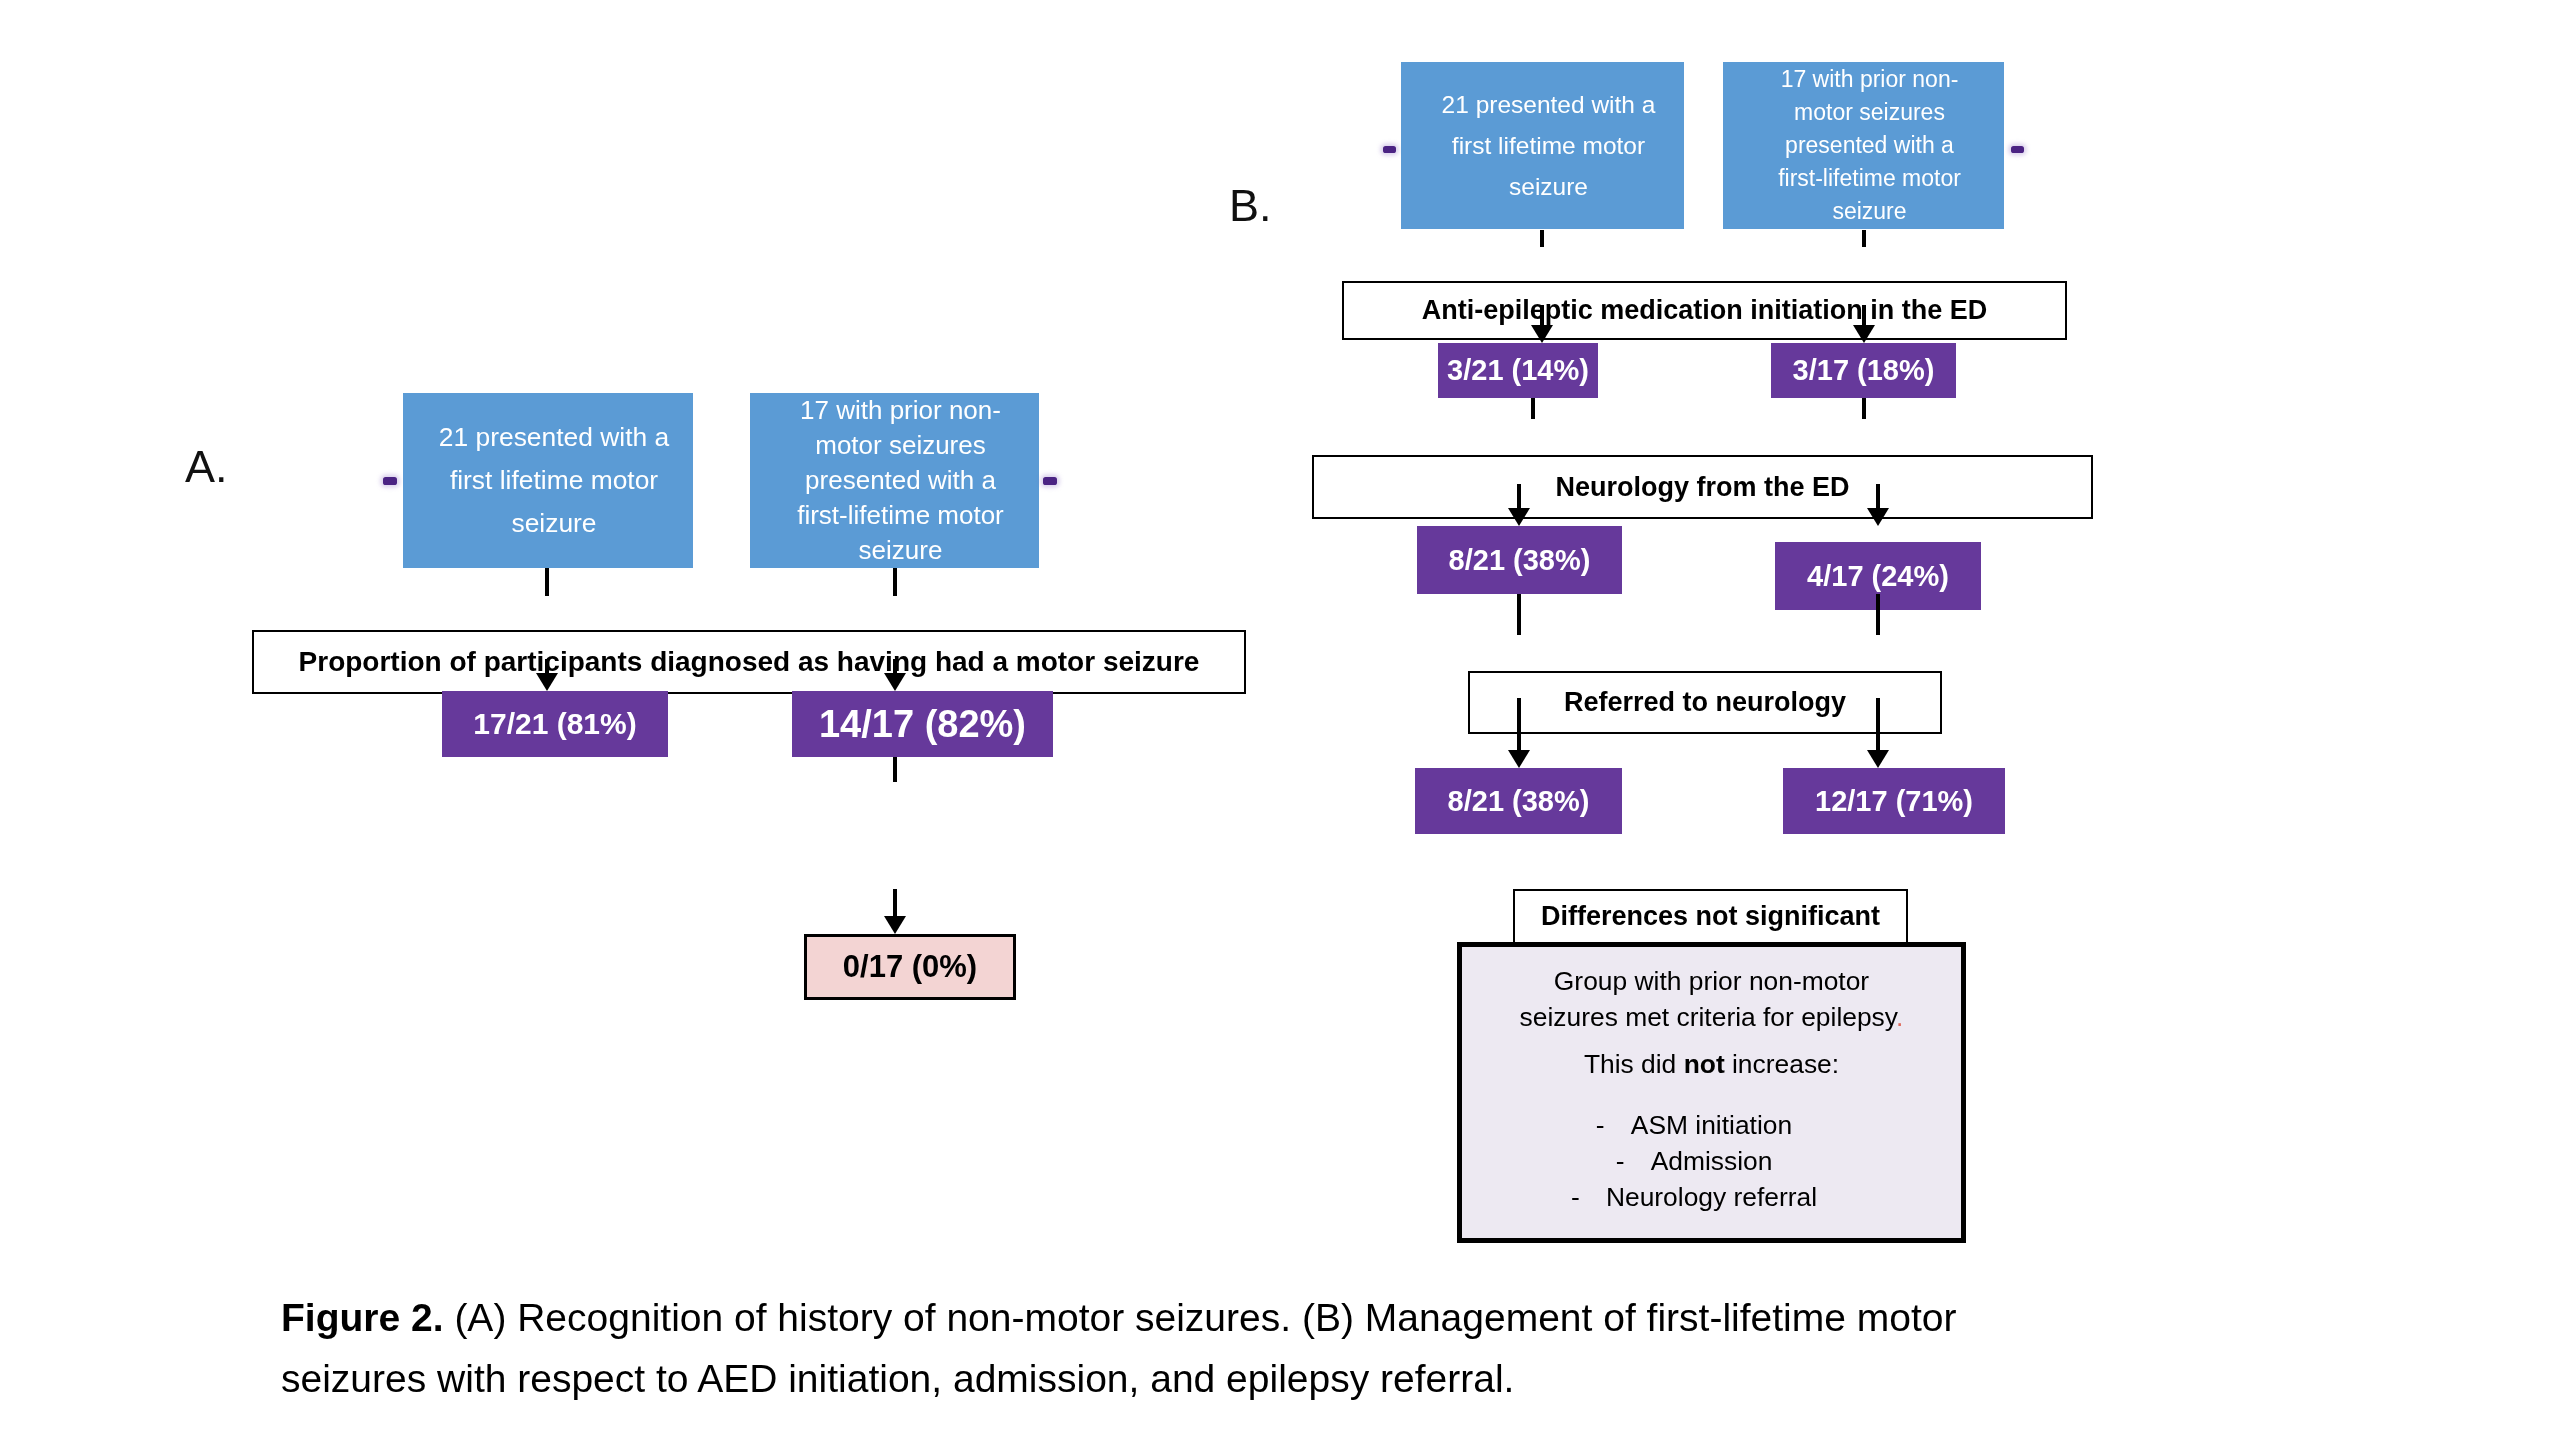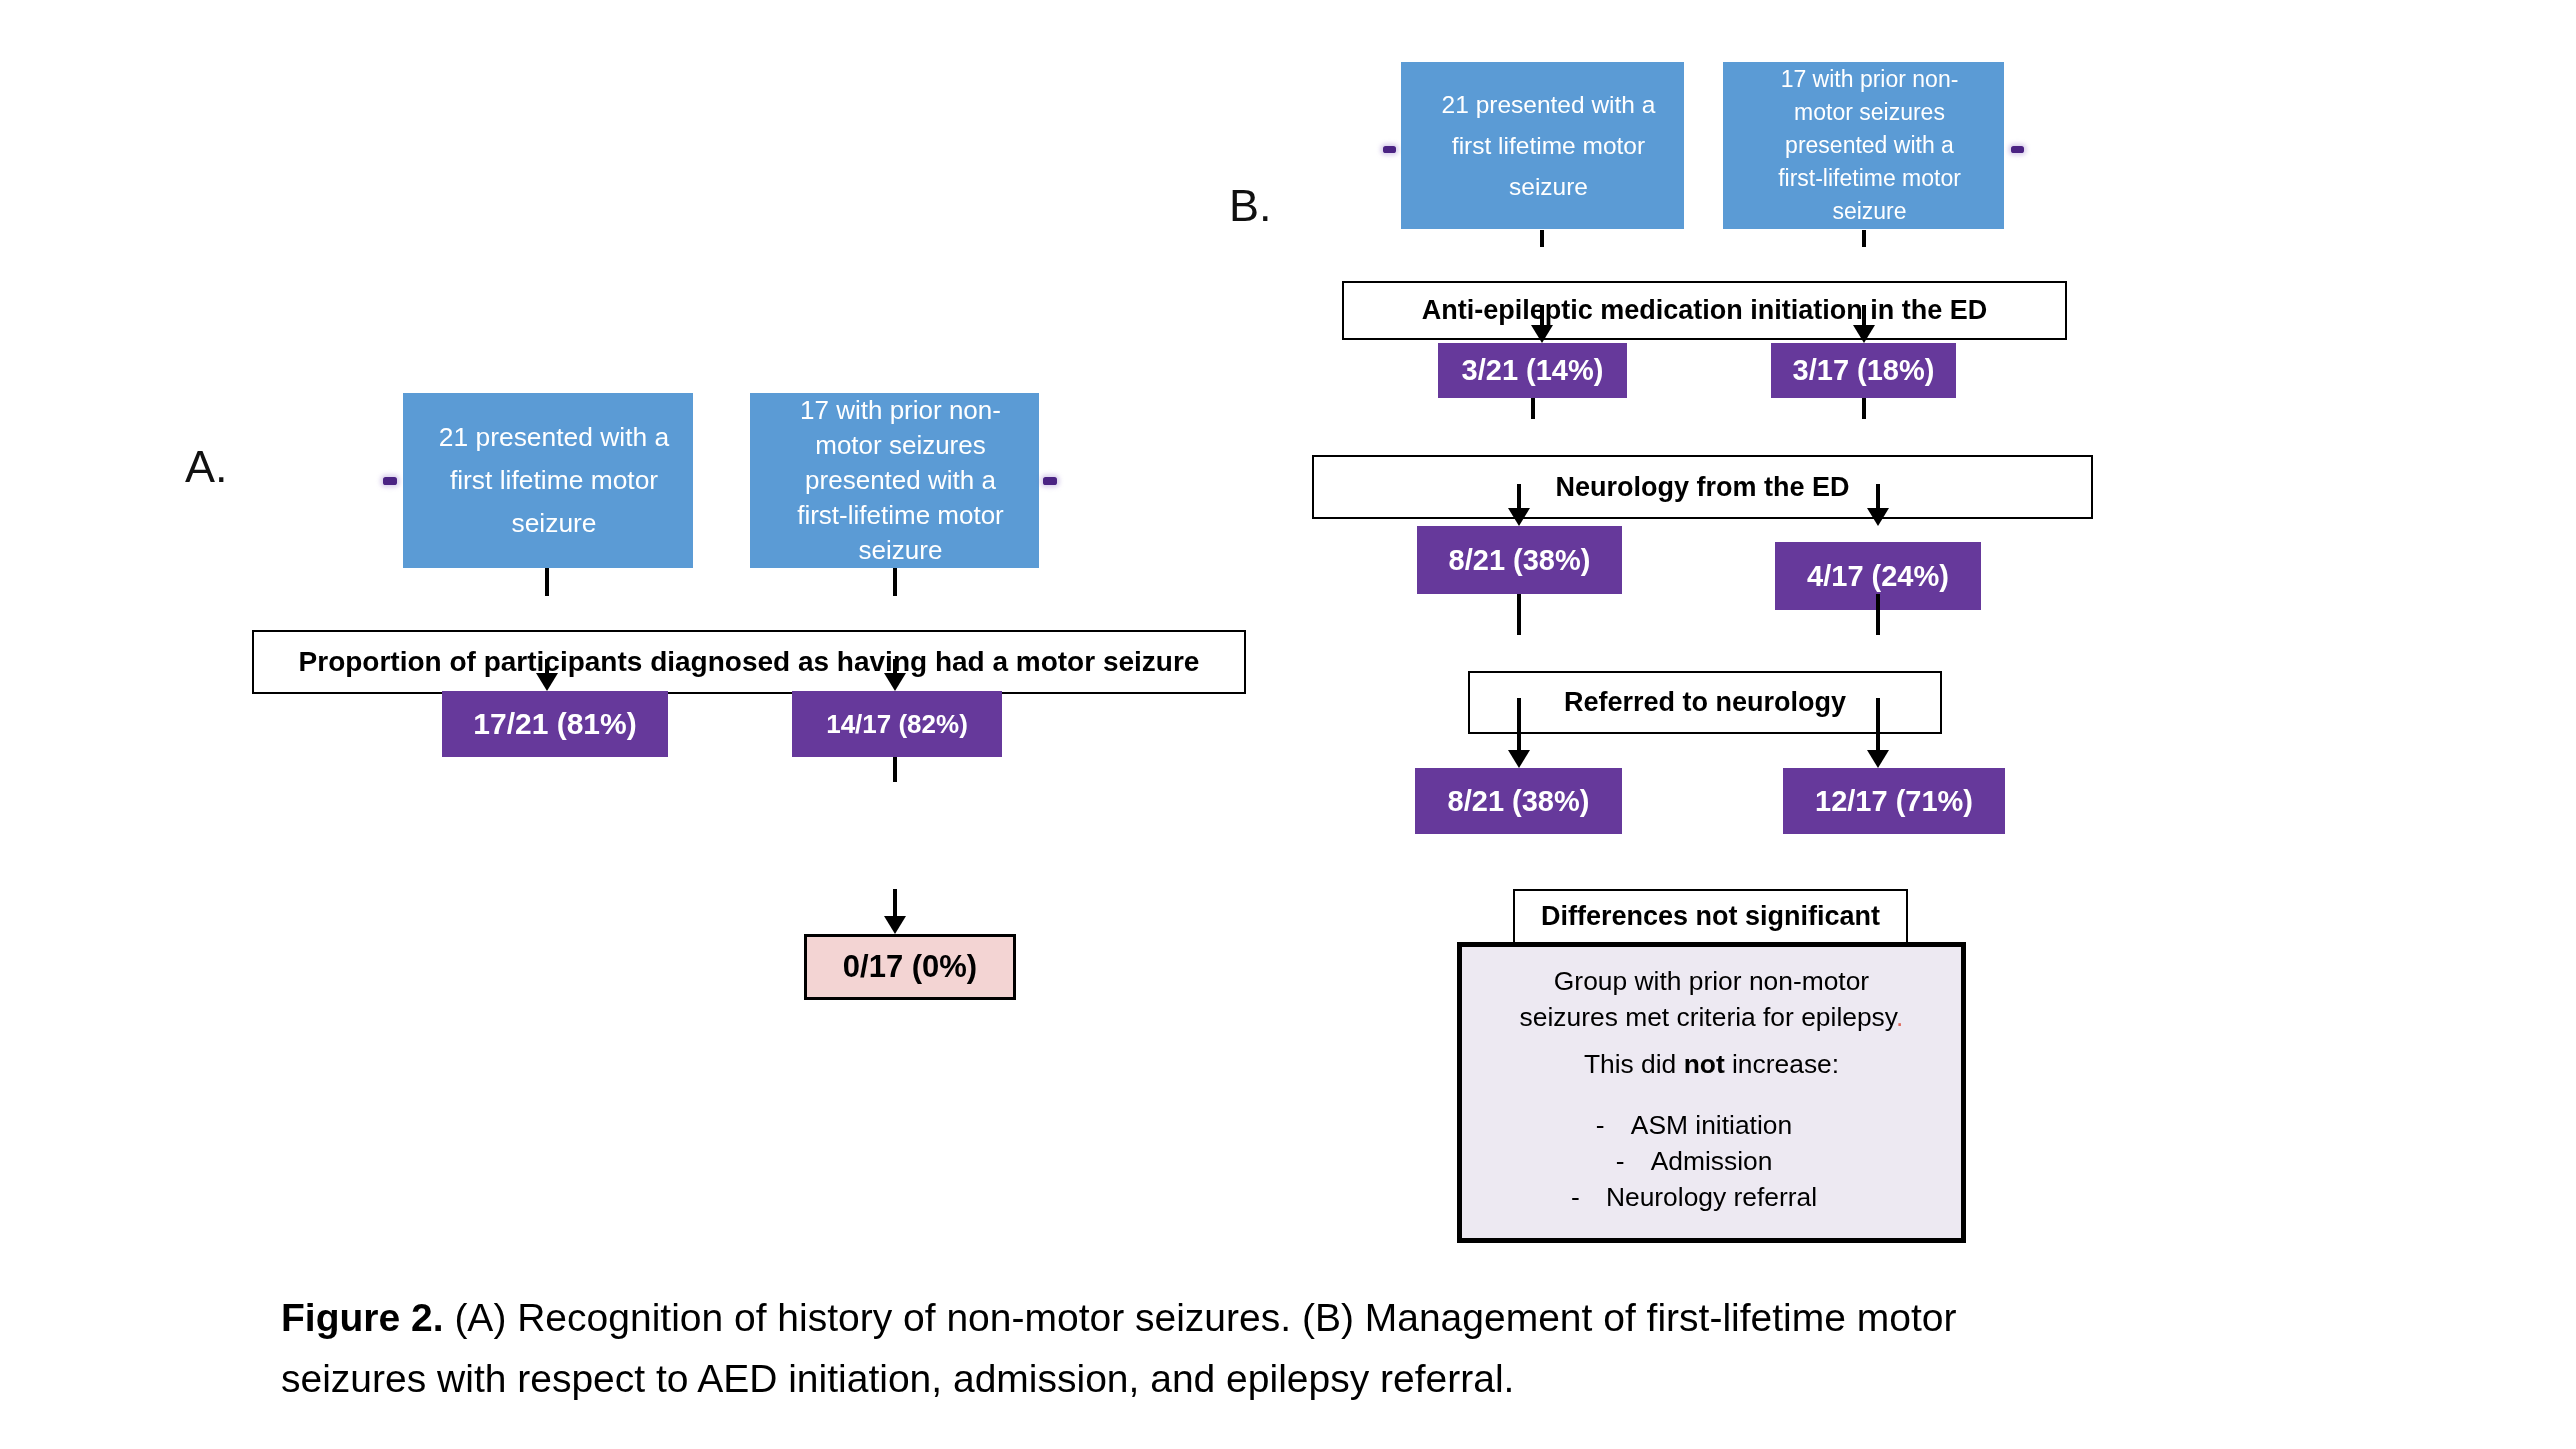--- a/index.html
+++ b/index.html
@@ -53,21 +53,21 @@
   <div class="vline" style="left:893px;top:568px;height:28px;"></div>
 
   <div class="abs box-q" style="left:252px;top:594px;width:994px;height:64px;font-size:28px;">Proportion of participants diagnosed as having had a motor seizure</div>
 
   <div class="vline" style="left:545px;top:659px;height:16.7px;"></div>
   <div class="ah" style="left:536px;top:673px;"></div>
   <div class="vline" style="left:893px;top:659px;height:16.7px;"></div>
   <div class="ah" style="left:884px;top:673px;"></div>
 
   <div class="abs box-purple" style="left:442px;top:691px;width:226px;height:66px;font-size:30px;">17/21 (81%)</div>
-  <div class="abs box-purple" style="left:792px;top:691px;width:210px;height:66px;font-size:26px;">14/17 (82%)</div>
+  <div class="abs box-purple" style="left:792px;top:691px;width:261px;height:66px;font-size:38px;">14/17 (82%)</div>
 
   <div class="vline" style="left:893px;top:757px;height:24.5px;"></div>
 
 
   <div class="vline" style="left:893px;top:889px;height:28px;"></div>
   <div class="ah" style="left:884px;top:916px;"></div>
 
   <div class="abs box-pink" style="left:804px;top:934px;width:212px;height:66px;font-size:31px;">0/17 (0%)</div>
 
   <div class="panel-label" style="left:1229px;top:183px;">B.</div>
@@ -86,21 +86,21 @@
   <div class="vline" style="left:1540px;top:230px;height:16.7px;"></div>
   <div class="vline" style="left:1862px;top:230px;height:16.7px;"></div>
 
   <div class="abs box-q" style="left:1342px;top:245px;width:725px;height:59px;font-size:27px;">Anti-epileptic medication initiation in the ED</div>
 
   <div class="vline" style="left:1540px;top:305px;height:22px;"></div>
   <div class="ah" style="left:1531px;top:325px;"></div>
   <div class="vline" style="left:1862px;top:305px;height:22px;"></div>
   <div class="ah" style="left:1853px;top:325px;"></div>
 
-  <div class="abs box-purple" style="left:1438px;top:343px;width:189px;height:55px;font-size:29px;">3/21 (14%)</div>
+  <div class="abs box-purple" style="left:1438px;top:343px;width:160px;height:55px;font-size:29px;">3/21 (14%)</div>
   <div class="abs box-purple" style="left:1771px;top:343px;width:185px;height:55px;font-size:29px;">3/17 (18%)</div>
 
   <div class="vline" style="left:1531px;top:398px;height:21px;"></div>
   <div class="vline" style="left:1862px;top:398px;height:21px;"></div>
 
   <div class="abs box-q" style="left:1312px;top:419px;width:781px;height:64px;font-size:27px;">Neurology from the ED</div>
 
   <div class="vline" style="left:1517px;top:484px;height:26px;"></div>
   <div class="ah" style="left:1508px;top:508px;"></div>
   <div class="vline" style="left:1876px;top:484px;height:26px;"></div>

